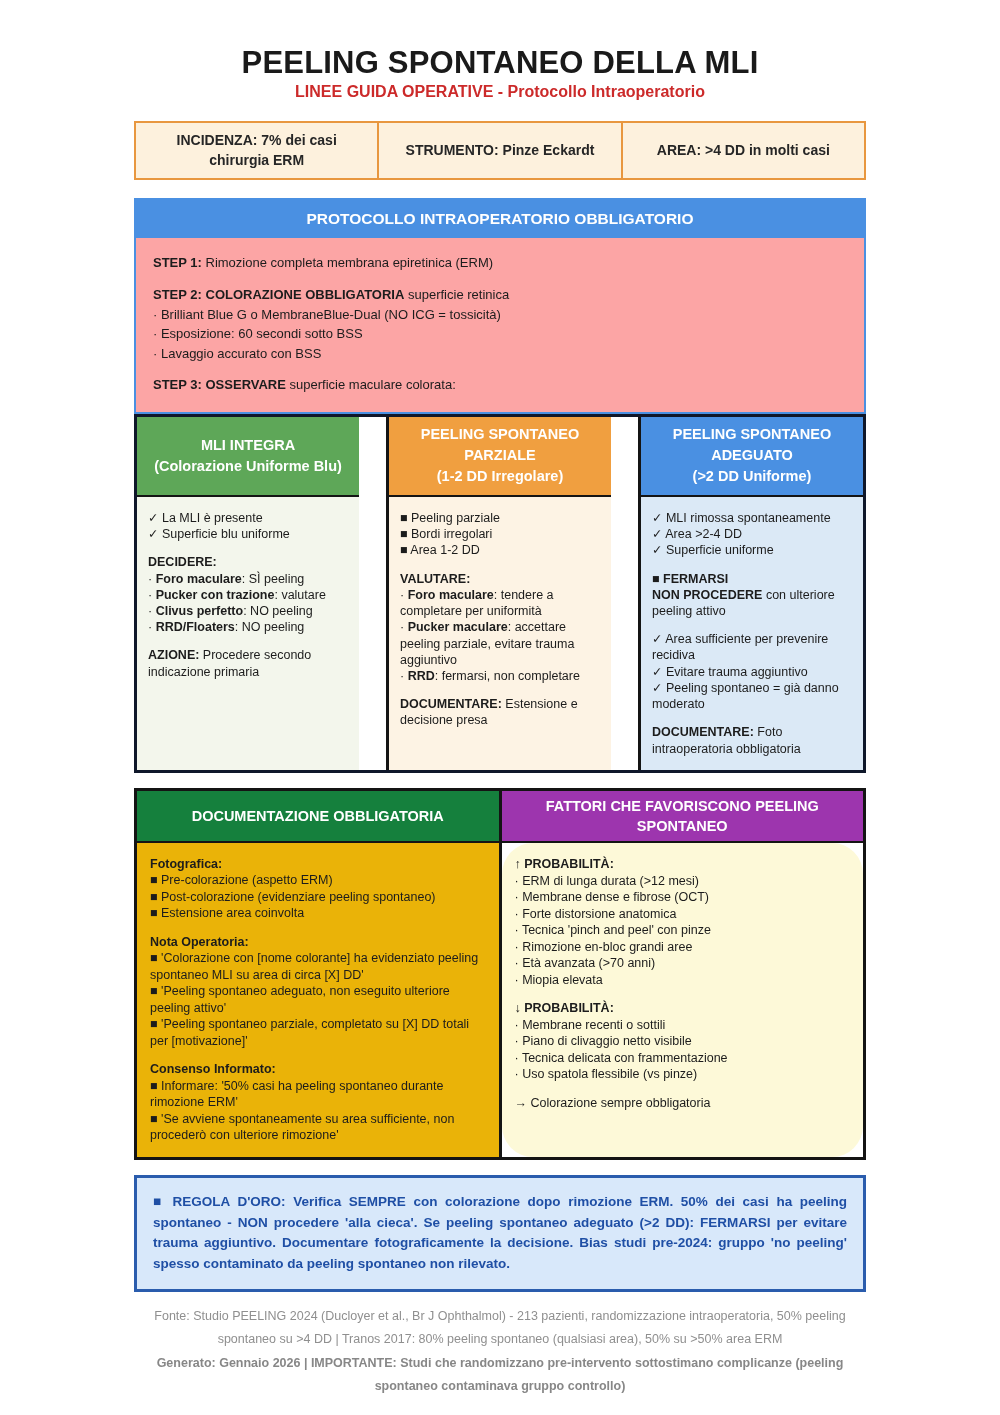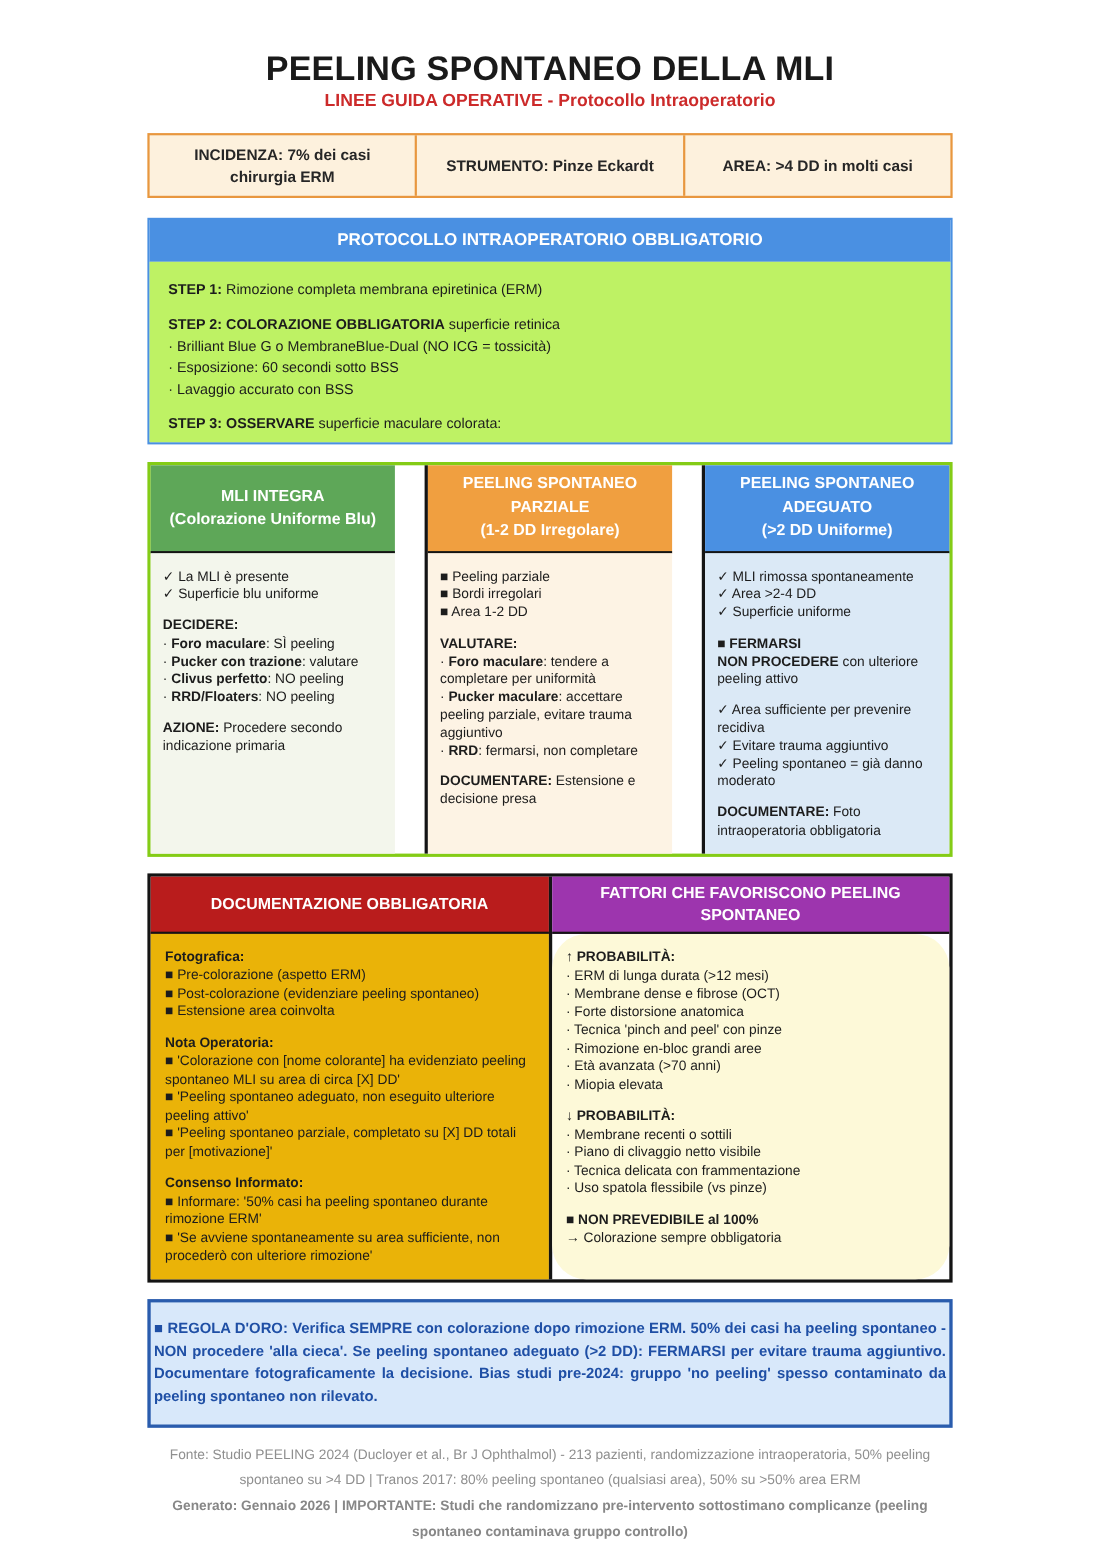--- a/index.html
+++ b/index.html
@@ -63,36 +63,35 @@
   }
   .protocol-header {
     background: #4a90e2;
     color: #ffffff;
     font-size: 15.5px;
     font-weight: bold;
     text-align: center;
     padding: 10px 8px;
   }
   .protocol-body {
-    background: #bef264;
-    padding: 15px 17px 7px 17px;
+    background: #fca5a5;
+    padding: 15px 17px 17px 17px;
     font-size: 13px;
     line-height: 1.5;
   }
 
   
   .line { min-height: 1.3em; }
   .line.gap { min-height: 0.95em; }
   .b { font-weight: bold; }
 
   
   .cols {
     display: flex;
-    border: 3px solid #84cc16;
-    margin-top: 16px;
+    border: 3px solid #0f172a;
     gap: 27px;
   }
   .col { flex: 1; display: flex; flex-direction: column; }
   .col + .col { border-left: 3px solid #141414; }
   .col-header {
     color: #ffffff;
     font-weight: bold;
     font-size: 14.5px;
     text-align: center;
     min-height: 80px;
@@ -144,21 +143,21 @@
 
   
   .rule-box {
     margin-top: 15px;
     border: 3px solid #2a5cad;
     background: #d8e8fa;
     color: #1f4fa5;
     font-weight: bold;
     font-size: 13.5px;
     line-height: 1.55;
-    padding: 14px 3px;
+    padding: 14px 16px;
     text-align: justify;
   }
 
   
   .footer {
     margin-top: 13px;
     text-align: center;
     font-size: 12.5px;
     color: #8f8f8f;
     line-height: 1.85;
@@ -256,21 +255,21 @@
           <div class="line gap"></div>
           <div class="line"><span class="b">DOCUMENTARE:</span><span> Foto intraoperatoria obbligatoria</span></div>
         </div>
     </div>
 
   </div>
 
   <div class="duo">
 
     <div class="duo-col">
-      <div class="duo-header" style="background: #b91c1c;">
+      <div class="duo-header" style="background: #15803d;">
         <span>DOCUMENTAZIONE OBBLIGATORIA</span>
       </div>
       <div class="duo-body" style="background: #eab308;">
           <div class="line"><span class="b">Fotografica:</span></div>
           <div class="line"><span>■ Pre-colorazione (aspetto ERM)</span></div>
           <div class="line"><span>■ Post-colorazione (evidenziare peeling spontaneo)</span></div>
           <div class="line"><span>■ Estensione area coinvolta</span></div>
           <div class="line gap"></div>
           <div class="line"><span class="b">Nota Operatoria:</span></div>
           <div class="line"><span>■ 'Colorazione con [nome colorante] ha evidenziato peeling spontaneo MLI su area di circa [X] DD'</span></div>
@@ -297,21 +296,20 @@
           <div class="line"><span>· Rimozione en-bloc grandi aree</span></div>
           <div class="line"><span>· Età avanzata (&gt;70 anni)</span></div>
           <div class="line"><span>· Miopia elevata</span></div>
           <div class="line gap"></div>
           <div class="line"><span class="b">↓ PROBABILITÀ:</span></div>
           <div class="line"><span>· Membrane recenti o sottili</span></div>
           <div class="line"><span>· Piano di clivaggio netto visibile</span></div>
           <div class="line"><span>· Tecnica delicata con frammentazione</span></div>
           <div class="line"><span>· Uso spatola flessibile (vs pinze)</span></div>
           <div class="line gap"></div>
-          <div class="line"><span class="b">■ NON PREVEDIBILE al 100%</span></div>
           <div class="line"><span>→ Colorazione sempre obbligatoria</span></div>
         </div>
     </div>
 
   </div>
 
   <div class="rule-box">■ REGOLA D'ORO: Verifica SEMPRE con colorazione dopo rimozione ERM. 50% dei casi ha peeling spontaneo - NON procedere 'alla cieca'. Se peeling spontaneo adeguato (&gt;2 DD): FERMARSI per evitare trauma aggiuntivo. Documentare fotograficamente la decisione. Bias studi pre-2024: gruppo 'no peeling' spesso contaminato da peeling spontaneo non rilevato.</div>
 
   <div class="footer">
     <div class="footer-source">Fonte: Studio PEELING 2024 (Ducloyer et al., Br J Ophthalmol) - 213 pazienti, randomizzazione intraoperatoria, 50% peeling spontaneo su &gt;4 DD | Tranos 2017: 80% peeling spontaneo (qualsiasi area), 50% su &gt;50% area ERM</div>

